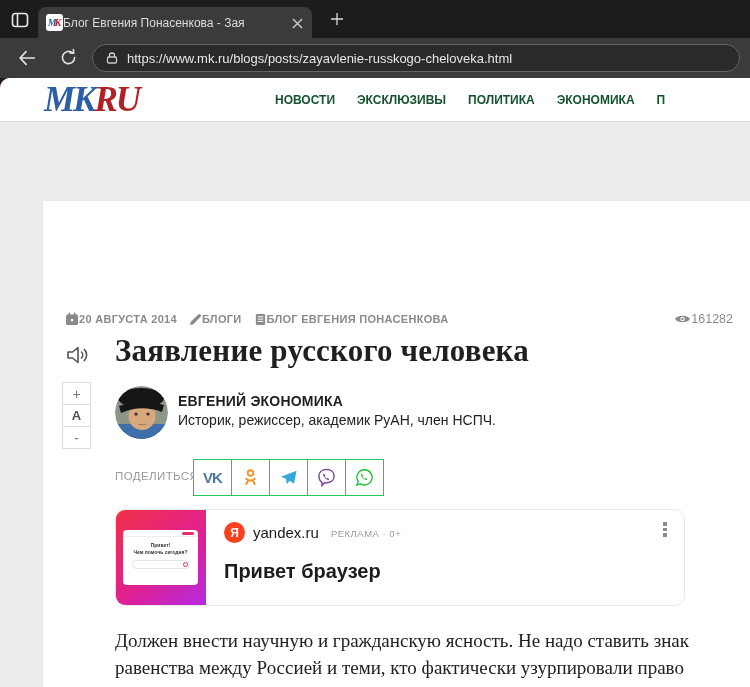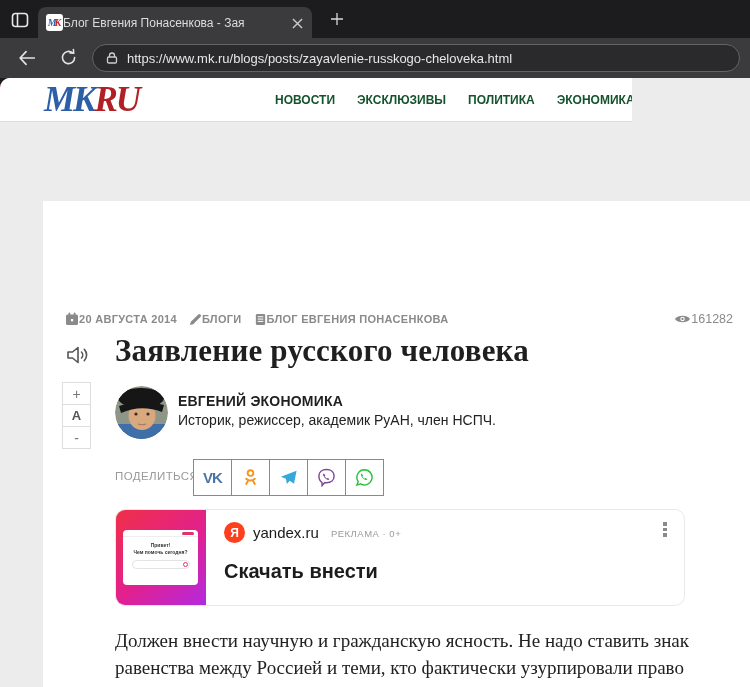--- a/index.html
+++ b/index.html
@@ -29,21 +29,21 @@
                 background:#2a2a2d; border:1px solid #636366; border-radius:14px;
                 display:flex; align-items:center; padding:0 12px; }
   .lock { width:14px; height:14px; margin-right:8px; flex:0 0 auto; }
   .url { color:#e6e6e6; font-size:13px; white-space:nowrap; }
 
   
   .page { position:absolute; left:0; top:78px; width:750px; height:609px; background:#ececec;
           border-radius:10px 0 0 0; overflow:hidden; }
   .corner-accent { position:absolute; left:0; top:0; width:4px; height:9px; background:#c22; }
 
-  .site-header { position:absolute; left:0; top:0; width:632px; height:44px; background:#fff;
+  .site-header { position:absolute; left:0; top:0; width:750px; height:44px; background:#fff;
                  border-bottom:1px solid #dcdcdc; overflow:hidden; }
   .logo { position:absolute; left:44px; top:2px; font-family:"Liberation Serif", serif;
           font-style:italic; font-weight:bold; font-size:35px; letter-spacing:-2px; cursor:pointer; }
   .logo .mk { color:#2d5fa7; } .logo .ru { color:#b02025; }
   .mainnav { position:absolute; left:275px; top:0; height:44px; display:flex; gap:22px;
              align-items:center; white-space:nowrap; }
   .mainnav span { font-size:12px; font-weight:bold; color:#14532d; letter-spacing:0px; cursor:pointer; }
 
   .card { position:absolute; left:43px; top:123px; width:707px; height:564px; background:#fff; }
   .card-inner { position:absolute; left:0; top:78px; width:707px; height:486px; }
@@ -294,21 +294,21 @@
           <div class="ad-head">
             <span class="ya-badge">Я</span>
             <span class="ad-site">yandex.ru</span>
             <span class="ad-disc">РЕКЛАМА · 0+</span>
           </div>
           <span class="ad-kebab">
               <i></i>
               <i></i>
               <i></i>
             </span>
-          <div class="ad-title">Скачать внести</div>
+          <div class="ad-title">Привет браузер</div>
         </div>
       </div>
 
       <p class="bodytext">Должен внести научную и гражданскую ясность. Не надо ставить знак равенства между Россией и теми, кто фактически узурпировали право использовать этот термин, кто обманул ту часть населения, которую именуют чернью. Я презираю конкретно узурпаторов и чернь. Их совокупно я называю «рашкой». «Рашка»</p>
 
     </div>
   </div>
 </div>
 
 </body></html>

